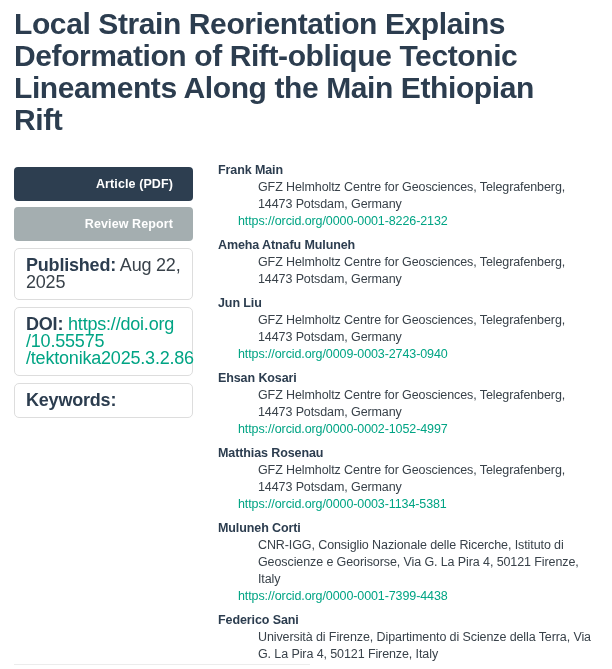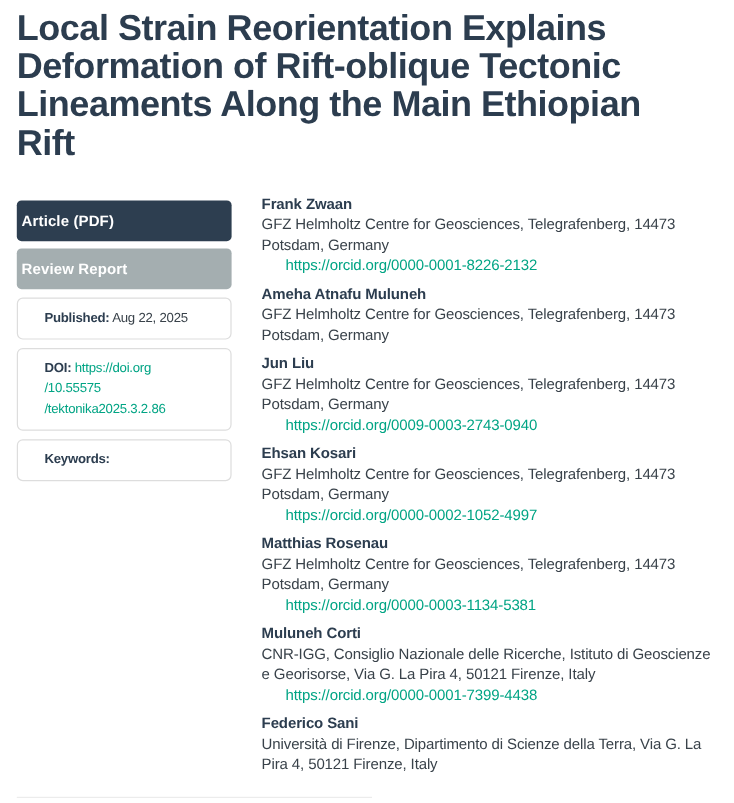--- a/index.html
+++ b/index.html
@@ -18,42 +18,42 @@
     -webkit-font-smoothing:antialiased;
   }
   .page{padding:6px 14px 0 14px;}
   .title{
     font-size:30px;line-height:32px;font-weight:700;color:var(--heading);
     letter-spacing:-0.4px;margin:2px 0 0 0;max-width:552px;
   }
   .columns{display:flex;gap:25px;margin-top:31px;align-items:flex-start;}
   .sidebar{width:179px;flex:0 0 179px;}
   .btn{
-    display:block;width:100%;padding:10px 4px;border:none;border-radius:4px;
+    display:block;width:100%;padding:10px 20px;border:none;border-radius:4px;
     color:#ffffff;font-weight:700;font-size:12.5px;font-family:inherit;
-    text-align:left;cursor:pointer;margin-bottom:6px;letter-spacing:0.1px;
+    text-align:right;cursor:pointer;margin-bottom:6px;letter-spacing:0.1px;
   }
   .btn-article{background:var(--btn-dark);}
   .btn-review{background:var(--btn-gray);}
   .card{
     border:1px solid var(--border);border-radius:5px;background:#fff;
-    padding:8px 22px;margin-top:7px;font-size:11px;line-height:17px;
+    padding:8px 11px;margin-top:7px;font-size:18px;line-height:17px;
     color:var(--text);letter-spacing:-0.2px;
   }
   .card b{font-weight:700;color:var(--heading);}
   a.link{color:var(--accent);text-decoration:none;cursor:pointer;}
   .brk{display:block;}
   .kw{display:inline-block;white-space:nowrap;}
   .authors-col{
     flex:1 1 auto;min-width:0;font-size:12.5px;line-height:17px;
     letter-spacing:-0.1px;margin-top:-5px;
   }
   .author{margin-bottom:7px;}
   .author-name{font-weight:700;color:var(--heading);}
-  .author-affil{color:var(--text);}
+  .author-affil{color:var(--text);margin-left:40px;}
   .author-orcid{display:inline-block;color:var(--accent);text-decoration:none;cursor:pointer;padding-left:20px;}
   .bottom-rule{
     position:absolute;left:14px;top:664px;width:296px;height:0;
     border-top:1px solid #ececec;
   }
 </style>
 </head>
 <body>
 
 <div class="page">
@@ -80,21 +80,21 @@
 
       <div class="card">
         <b class="brk">Keywords:</b>
       </div>
 
     </div>
 
     <div class="authors-col" id="authors-list">
 
         <div class="author">
-          <div class="author-name">Frank Zwaan</div>
+          <div class="author-name">Frank Main</div>
           <div class="author-affil">GFZ Helmholtz Centre for Geosciences, Telegrafenberg, 14473 Potsdam, Germany</div>
           <a class="author-orcid">https://orcid.org/0000-0001-8226-2132</a>
         </div>
 
         <div class="author">
           <div class="author-name">Ameha Atnafu Muluneh</div>
           <div class="author-affil">GFZ Helmholtz Centre for Geosciences, Telegrafenberg, 14473 Potsdam, Germany</div>
         </div>
 
         <div class="author">

